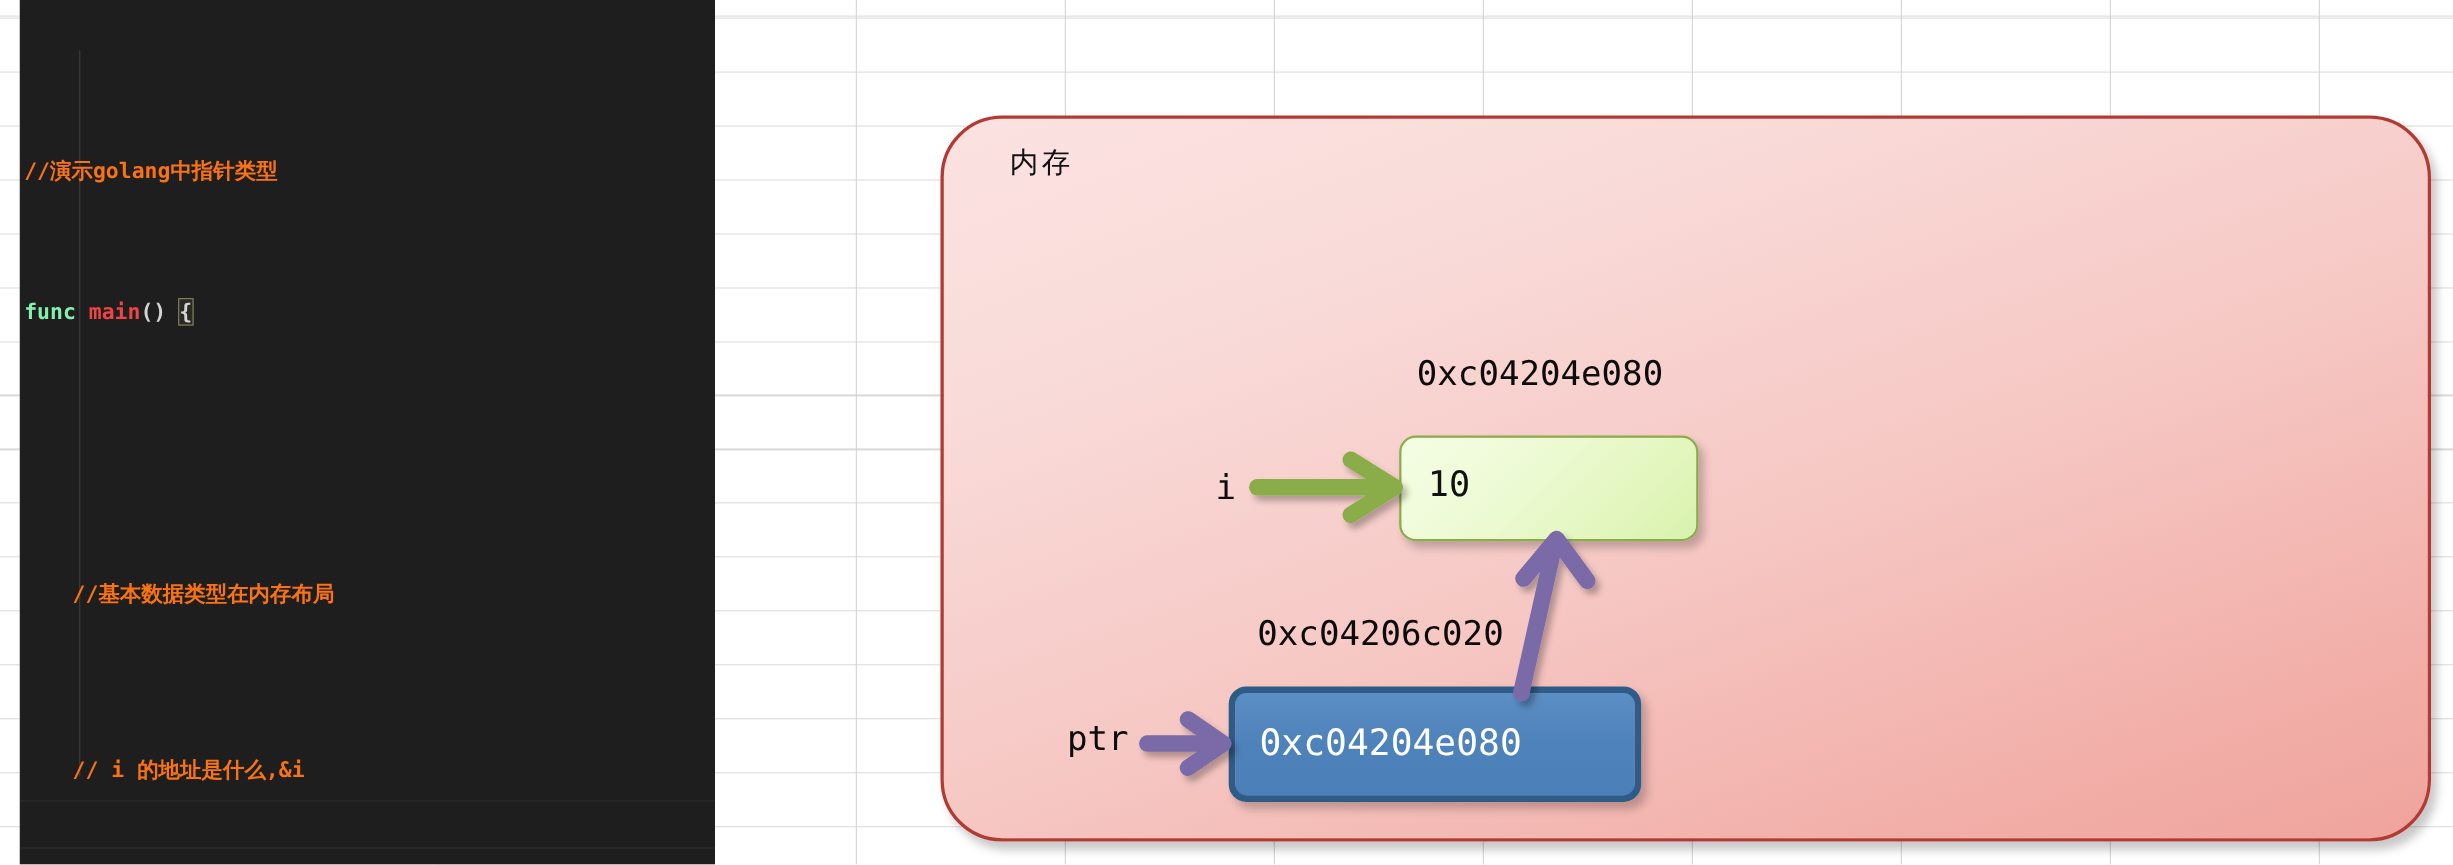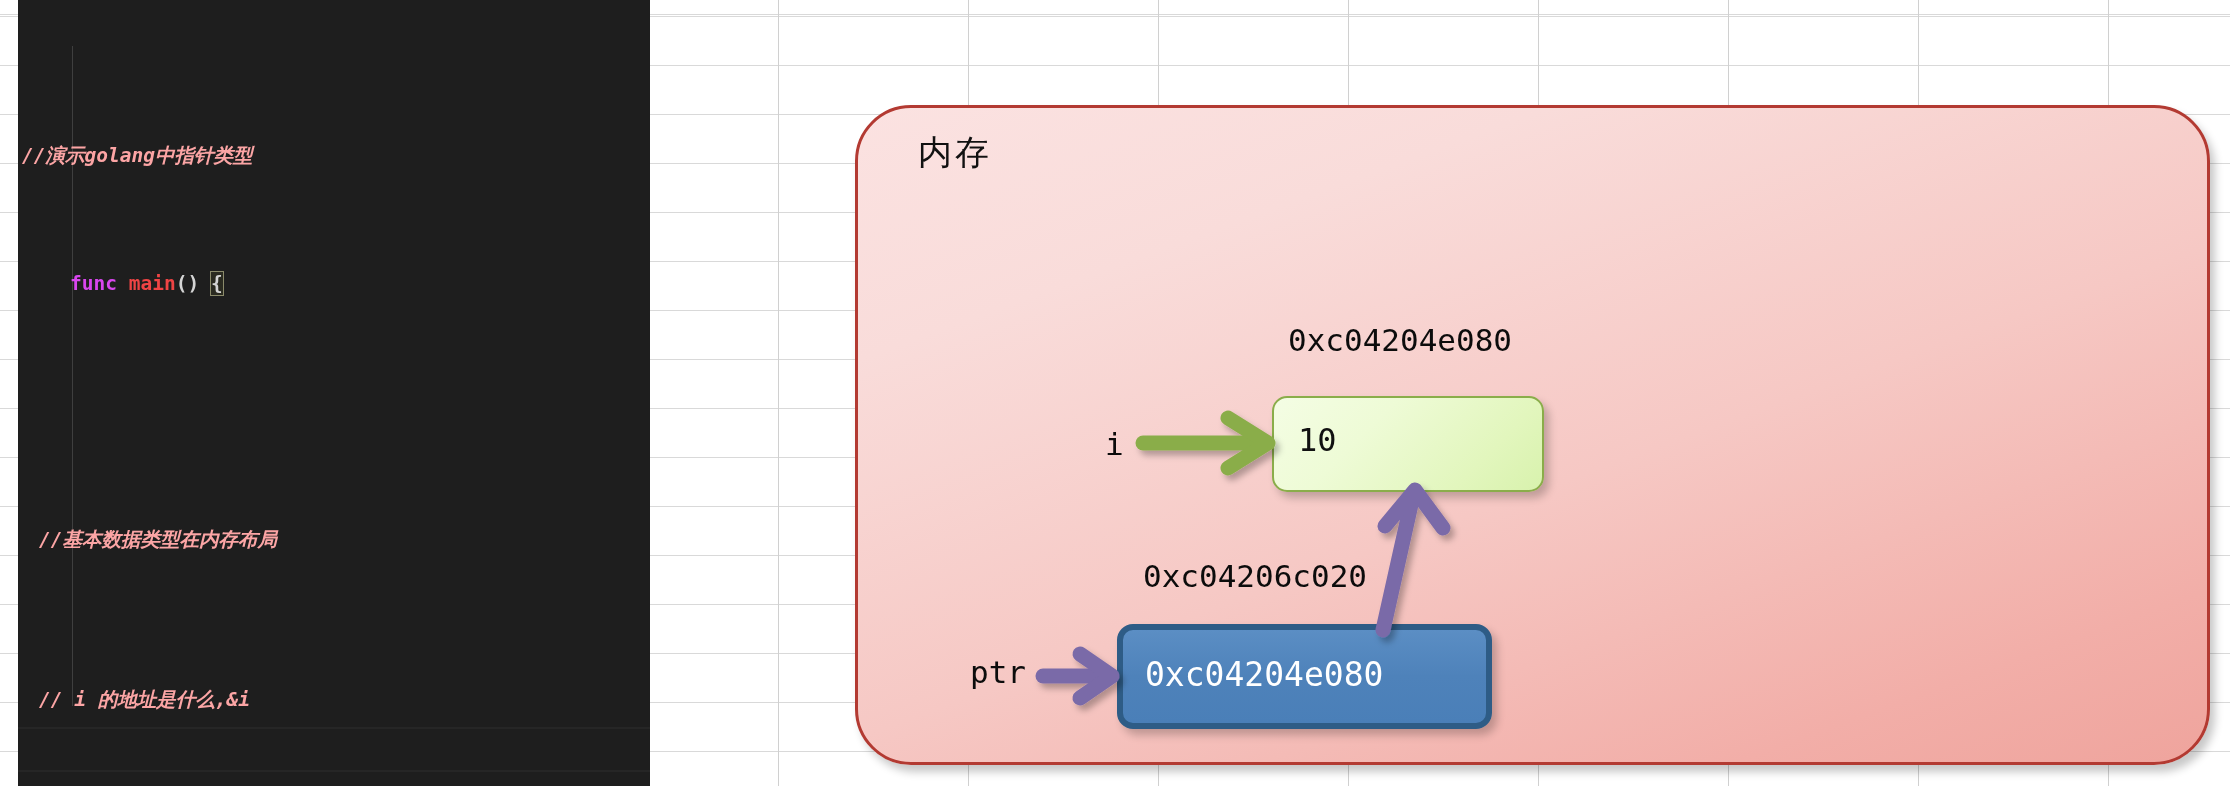--- a/index.html
+++ b/index.html
@@ -30,23 +30,23 @@
     font-weight:bold;
     white-space:pre;
     box-sizing:border-box;
     padding:12px 0 0 0;
   }
   #editor .guide{
     position:absolute;left:54px;top:46px;width:1px;height:660px;
     background:#3f3f3f;
   }
   #editor .ln{ padding-left:4px; height:32px; position:relative;}
-  #editor .ind1{ padding-left:21px; }
-  .cm{ color:#fca5a5;font-style:italic; }
-  .kw{ color:#d946ef;margin-left:48px; }
+  #editor .ind1{ padding-left:48px; }
+  .cm{ color:#f97316; }
+  .kw{ color:#86efac; }
   .fn{ color:#ef4444; }
   .id{ color:#9cdcfe; }
   .ty{ color:#4ec9b0; }
   .num{ color:#b5cea8; }
   .pl{ color:#d4d4d4; }
   .brace-hl{
     outline:1px solid #8a8a6a; background:#2a2a20;
   }
   .bottombar{
     position:absolute;left:0;right:0;top:727px;height:2px;background:#262626;
@@ -60,21 +60,21 @@
     position:absolute;left:855px;top:105px;width:1355px;height:660px;
     border-radius:56px;
     border:3px solid #b33a32;
     background:linear-gradient(160deg,#fbe2e1 0%,#f9dcda 22%,#f6c8c4 55%,#f2aea8 85%,#efa49d 100%);
     box-shadow:5px 7px 9px rgba(0,0,0,0.22);
     box-sizing:border-box;
   }
   #memory-label{
     position:absolute;left:60px;top:22px;
     font-family:"DejaVu Sans","Liberation Sans",sans-serif;
-    font-size:34px;color:#111;letter-spacing:3px;
+    font-size:26px;color:#111;letter-spacing:3px;
   }
 
   
   .addr{
     position:absolute;
     font-family:"DejaVu Sans Mono","Liberation Mono",monospace;
     font-size:31px;color:#0c0c0c;white-space:nowrap;
   }
   .varname{
     position:absolute;

